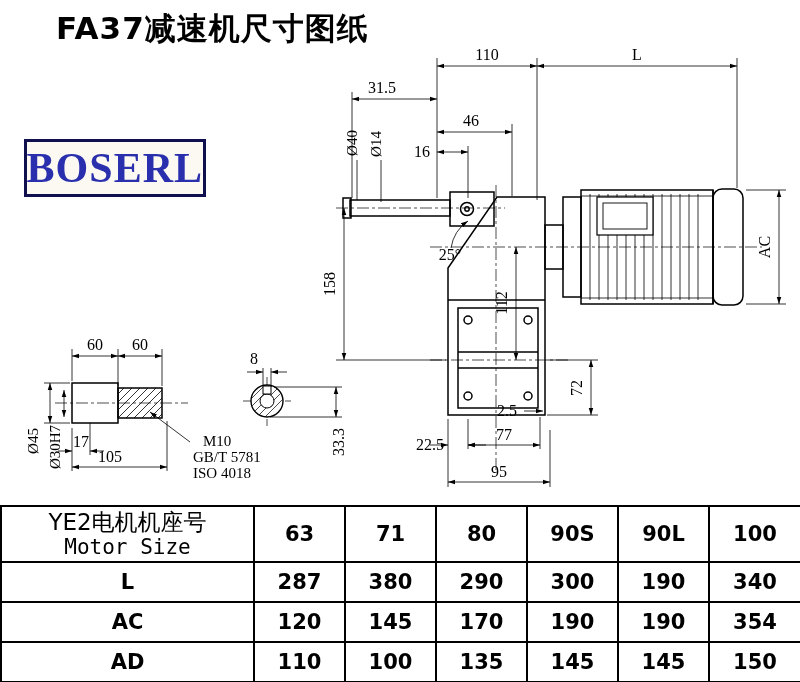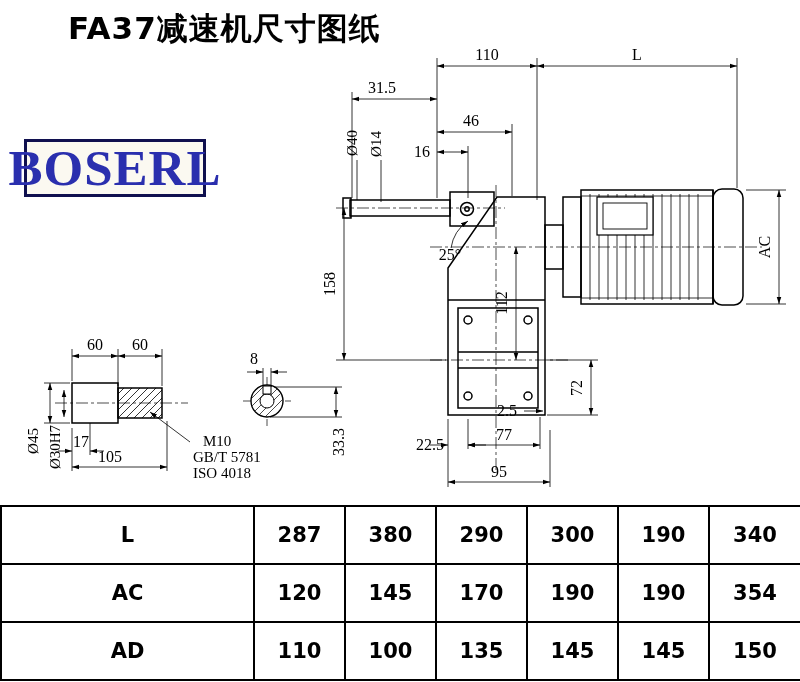--- a/index.html
+++ b/index.html
@@ -1,22 +1,22 @@
 <!DOCTYPE html>
 <html><head>
 <meta charset="utf-8">
 <style>
   html,body { margin:0; padding:0; background:#ffffff; }
   .page { position:relative; width:800px; height:682px; background:#ffffff;
           font-family:"DejaVu Sans", sans-serif; overflow:hidden; }
-  .title { position:absolute; left:68px; top:8px; font-size:31px; font-weight:bold;
+  .title { position:absolute; left:56px; top:8px; font-size:31px; font-weight:bold;
            color:#000; letter-spacing:1px; white-space:nowrap; }
   .logo { position:absolute; left:24px; top:139px; width:176px; height:52px;
           border:3px solid #10104f; background:#fbf9f1; display:flex; align-items:center;
-          justify-content:center; font-family:"Liberation Serif", serif; font-size:51px;
+          justify-content:flex-end; font-family:"Liberation Serif", serif; font-size:42px;
           font-weight:bold; color:#2a2fae; letter-spacing:1px; }
   svg.drawing { position:absolute; left:0; top:0; }
   .thick { stroke:#000; stroke-width:1.5; fill:none; }
   .thin  { stroke:#000; stroke-width:0.8; fill:none; }
   .cl    { stroke:#000; stroke-width:0.7; fill:none; stroke-dasharray:12 3 3 3; }
   .dim-text { font-family:"Liberation Serif", serif; font-size:16px; fill:#000; stroke:none; }
   .dim-sm { font-size:15px; }
   table.spec { position:absolute; left:0; top:505px; width:800px; height:176px;
                border-collapse:collapse; table-layout:fixed; }
   table.spec td { border:2px solid #000; text-align:center; vertical-align:middle;
@@ -233,20 +233,32 @@
     <colgroup>
       <col style="width:253px">
       <col style="width:91px">
         <col style="width:91px">
         <col style="width:91px">
       <col style="width:91px">
         <col style="width:91px">
         <col style="width:92px">
     </colgroup>
     <tbody>
+        <tr class="hrow">
+      <td class="hcell">
+        <div class="hdr1">YE2电机机座号</div>
+        <div class="hdr2">Motor Size</div>
+      </td>
+      <td>63</td>
+      <td>71</td>
+      <td>80</td>
+      <td>90S</td>
+      <td>90L</td>
+      <td>100</td>
+    </tr>
     <tr class="drow">
       <td>L</td>
       <td>287</td>
       <td>380</td>
       <td>290</td>
       <td>300</td>
       <td>190</td>
       <td>340</td>
     </tr>
     <tr class="drow">

